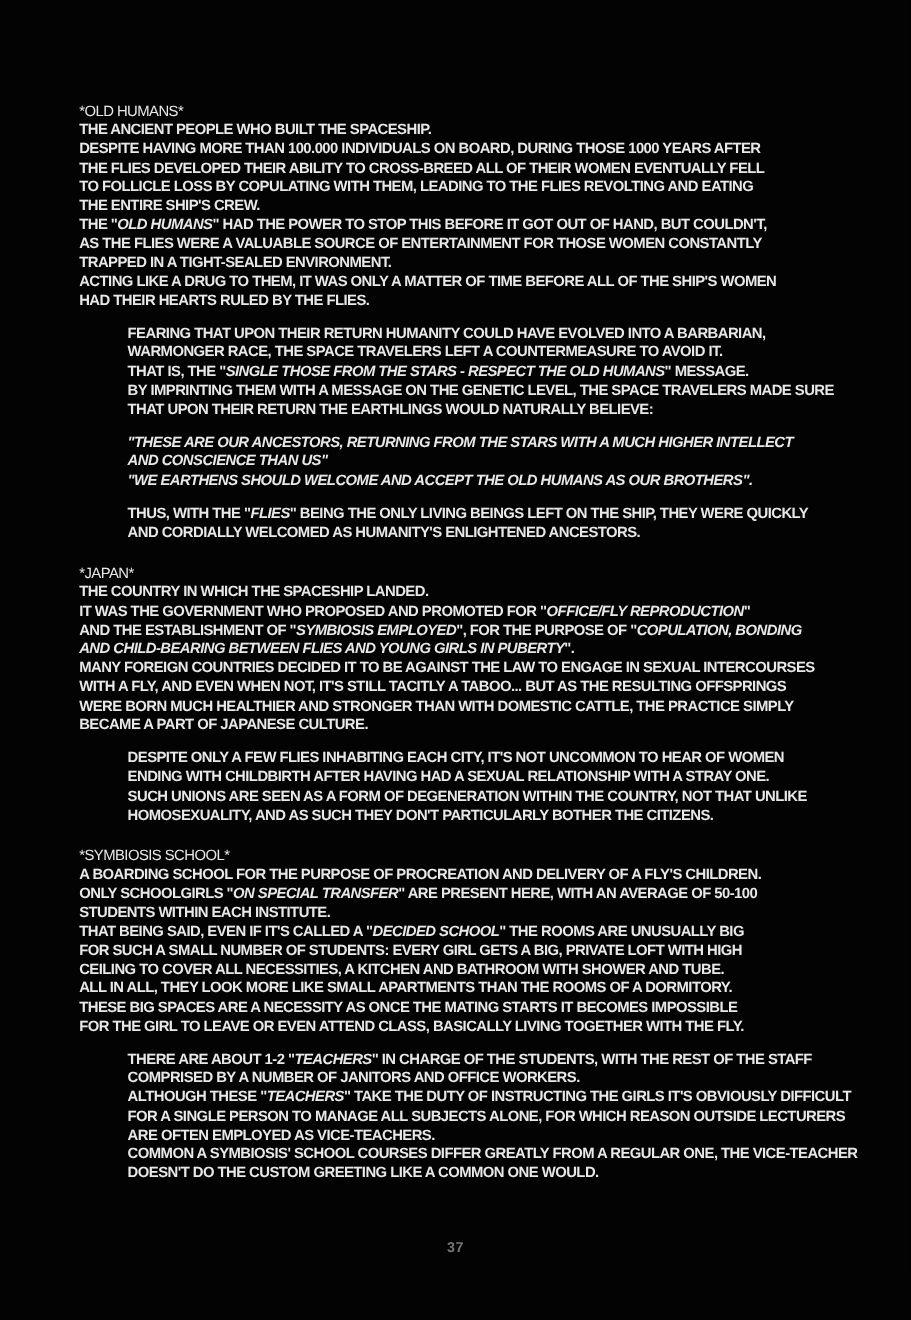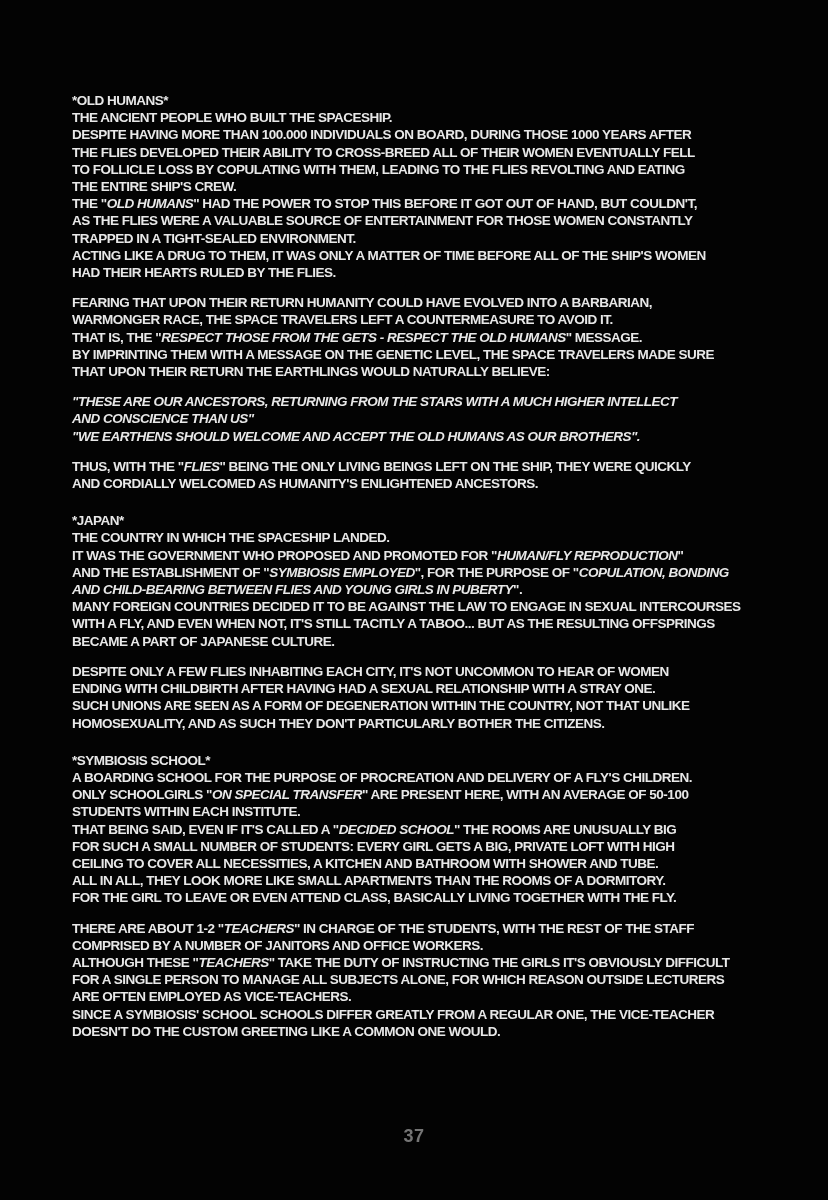--- a/index.html
+++ b/index.html
@@ -17,35 +17,35 @@
   .text-block {
     position: absolute;
     left: 72px; top: 92px;
     width: 700px;
     color: #e8e8e8;
     font-weight: bold;
     font-size: 13.5px;
     letter-spacing: -0.5px;
   }
   .section + .section { margin-top: 20px; }
-  .paragraph + .paragraph { margin-top: 13px; }
+  .paragraph + .paragraph { margin-top: 13px; margin-left: 44px; }
   .line {
     white-space: nowrap;
     line-height: 17.2px;
   }
   .line i { }
-  .heading { font-weight: bold; }
+  .heading { font-weight: normal; }
   .page-number {
     position: absolute;
     left: 0; right: 0;
     top: 1126px;
     text-align: center;
     color: #757575;
     font-weight: bold;
-    font-size: 18px;
+    font-size: 13px;
     letter-spacing: 0.5px;
   }
 </style>
 </head>
 <body>
 
 <div class="canvas">
   <main class="text-block" id="text-root">
       <section class="section">
         <div class="line heading">*OLD HUMANS*</div>
@@ -57,69 +57,71 @@
           <div class="line">THE ENTIRE SHIP'S CREW.</div>
           <div class="line">THE "<i>OLD HUMANS</i>" HAD THE POWER TO STOP THIS BEFORE IT GOT OUT OF HAND, BUT COULDN'T,</div>
           <div class="line">AS THE FLIES WERE A VALUABLE SOURCE OF ENTERTAINMENT FOR THOSE WOMEN CONSTANTLY</div>
           <div class="line">TRAPPED IN A TIGHT-SEALED ENVIRONMENT.</div>
           <div class="line">ACTING LIKE A DRUG TO THEM, IT WAS ONLY A MATTER OF TIME BEFORE ALL OF THE SHIP'S WOMEN</div>
           <div class="line">HAD THEIR HEARTS RULED BY THE FLIES.</div>
         </div>
         <div class="paragraph">
           <div class="line">FEARING THAT UPON THEIR RETURN HUMANITY COULD HAVE EVOLVED INTO A BARBARIAN,</div>
           <div class="line">WARMONGER RACE, THE SPACE TRAVELERS LEFT A COUNTERMEASURE TO AVOID IT.</div>
-          <div class="line">THAT IS, THE "<i>RESPECT THOSE FROM THE GETS - RESPECT THE OLD HUMANS</i>" MESSAGE.</div>
+          <div class="line">THAT IS, THE "<i>SINGLE THOSE FROM THE STARS - RESPECT THE OLD HUMANS</i>" MESSAGE.</div>
           <div class="line">BY IMPRINTING THEM WITH A MESSAGE ON THE GENETIC LEVEL, THE SPACE TRAVELERS MADE SURE</div>
           <div class="line">THAT UPON THEIR RETURN THE EARTHLINGS WOULD NATURALLY BELIEVE:</div>
         </div>
         <div class="paragraph">
           <div class="line"><i>"THESE ARE OUR ANCESTORS, RETURNING FROM THE STARS WITH A MUCH HIGHER INTELLECT</i></div>
           <div class="line"><i>AND CONSCIENCE THAN US"</i></div>
           <div class="line"><i>"WE EARTHENS SHOULD WELCOME AND ACCEPT THE OLD HUMANS AS OUR BROTHERS".</i></div>
         </div>
         <div class="paragraph">
           <div class="line">THUS, WITH THE "<i>FLIES</i>" BEING THE ONLY LIVING BEINGS LEFT ON THE SHIP, THEY WERE QUICKLY</div>
           <div class="line">AND CORDIALLY WELCOMED AS HUMANITY'S ENLIGHTENED ANCESTORS.</div>
         </div>
       </section>
       <section class="section">
         <div class="line heading">*JAPAN*</div>
         <div class="paragraph">
           <div class="line">THE COUNTRY IN WHICH THE SPACESHIP LANDED.</div>
-          <div class="line">IT WAS THE GOVERNMENT WHO PROPOSED AND PROMOTED FOR "<i>HUMAN/FLY REPRODUCTION</i>"</div>
+          <div class="line">IT WAS THE GOVERNMENT WHO PROPOSED AND PROMOTED FOR "<i>OFFICE/FLY REPRODUCTION</i>"</div>
           <div class="line">AND THE ESTABLISHMENT OF "<i>SYMBIOSIS EMPLOYED</i>", FOR THE PURPOSE OF "<i>COPULATION, BONDING</i></div>
           <div class="line"><i>AND CHILD-BEARING BETWEEN FLIES AND YOUNG GIRLS IN PUBERTY</i>".</div>
           <div class="line">MANY FOREIGN COUNTRIES DECIDED IT TO BE AGAINST THE LAW TO ENGAGE IN SEXUAL INTERCOURSES</div>
           <div class="line">WITH A FLY, AND EVEN WHEN NOT, IT'S STILL TACITLY A TABOO... BUT AS THE RESULTING OFFSPRINGS</div>
+          <div class="line">WERE BORN MUCH HEALTHIER AND STRONGER THAN WITH DOMESTIC CATTLE, THE PRACTICE SIMPLY</div>
           <div class="line">BECAME A PART OF JAPANESE CULTURE.</div>
         </div>
         <div class="paragraph">
           <div class="line">DESPITE ONLY A FEW FLIES INHABITING EACH CITY, IT'S NOT UNCOMMON TO HEAR OF WOMEN</div>
           <div class="line">ENDING WITH CHILDBIRTH AFTER HAVING HAD A SEXUAL RELATIONSHIP WITH A STRAY ONE.</div>
           <div class="line">SUCH UNIONS ARE SEEN AS A FORM OF DEGENERATION WITHIN THE COUNTRY, NOT THAT UNLIKE</div>
           <div class="line">HOMOSEXUALITY, AND AS SUCH THEY DON'T PARTICULARLY BOTHER THE CITIZENS.</div>
         </div>
       </section>
       <section class="section">
         <div class="line heading">*SYMBIOSIS SCHOOL*</div>
         <div class="paragraph">
           <div class="line">A BOARDING SCHOOL FOR THE PURPOSE OF PROCREATION AND DELIVERY OF A FLY'S CHILDREN.</div>
           <div class="line">ONLY SCHOOLGIRLS "<i>ON SPECIAL TRANSFER</i>" ARE PRESENT HERE, WITH AN AVERAGE OF 50-100</div>
           <div class="line">STUDENTS WITHIN EACH INSTITUTE.</div>
           <div class="line">THAT BEING SAID, EVEN IF IT'S CALLED A "<i>DECIDED SCHOOL</i>" THE ROOMS ARE UNUSUALLY BIG</div>
           <div class="line">FOR SUCH A SMALL NUMBER OF STUDENTS: EVERY GIRL GETS A BIG, PRIVATE LOFT WITH HIGH</div>
           <div class="line">CEILING TO COVER ALL NECESSITIES, A KITCHEN AND BATHROOM WITH SHOWER AND TUBE.</div>
           <div class="line">ALL IN ALL, THEY LOOK MORE LIKE SMALL APARTMENTS THAN THE ROOMS OF A DORMITORY.</div>
+          <div class="line">THESE BIG SPACES ARE A NECESSITY AS ONCE THE MATING STARTS IT BECOMES IMPOSSIBLE</div>
           <div class="line">FOR THE GIRL TO LEAVE OR EVEN ATTEND CLASS, BASICALLY LIVING TOGETHER WITH THE FLY.</div>
         </div>
         <div class="paragraph">
           <div class="line">THERE ARE ABOUT 1-2 "<i>TEACHERS</i>" IN CHARGE OF THE STUDENTS, WITH THE REST OF THE STAFF</div>
           <div class="line">COMPRISED BY A NUMBER OF JANITORS AND OFFICE WORKERS.</div>
           <div class="line">ALTHOUGH THESE "<i>TEACHERS</i>" TAKE THE DUTY OF INSTRUCTING THE GIRLS IT'S OBVIOUSLY DIFFICULT</div>
           <div class="line">FOR A SINGLE PERSON TO MANAGE ALL SUBJECTS ALONE, FOR WHICH REASON OUTSIDE LECTURERS</div>
           <div class="line">ARE OFTEN EMPLOYED AS VICE-TEACHERS.</div>
-          <div class="line">SINCE A SYMBIOSIS' SCHOOL SCHOOLS DIFFER GREATLY FROM A REGULAR ONE, THE VICE-TEACHER</div>
+          <div class="line">COMMON A SYMBIOSIS' SCHOOL COURSES DIFFER GREATLY FROM A REGULAR ONE, THE VICE-TEACHER</div>
           <div class="line">DOESN'T DO THE CUSTOM GREETING LIKE A COMMON ONE WOULD.</div>
         </div>
       </section>
     </main>
   <div class="page-number">37</div>
 </div>
 
 </body></html>

